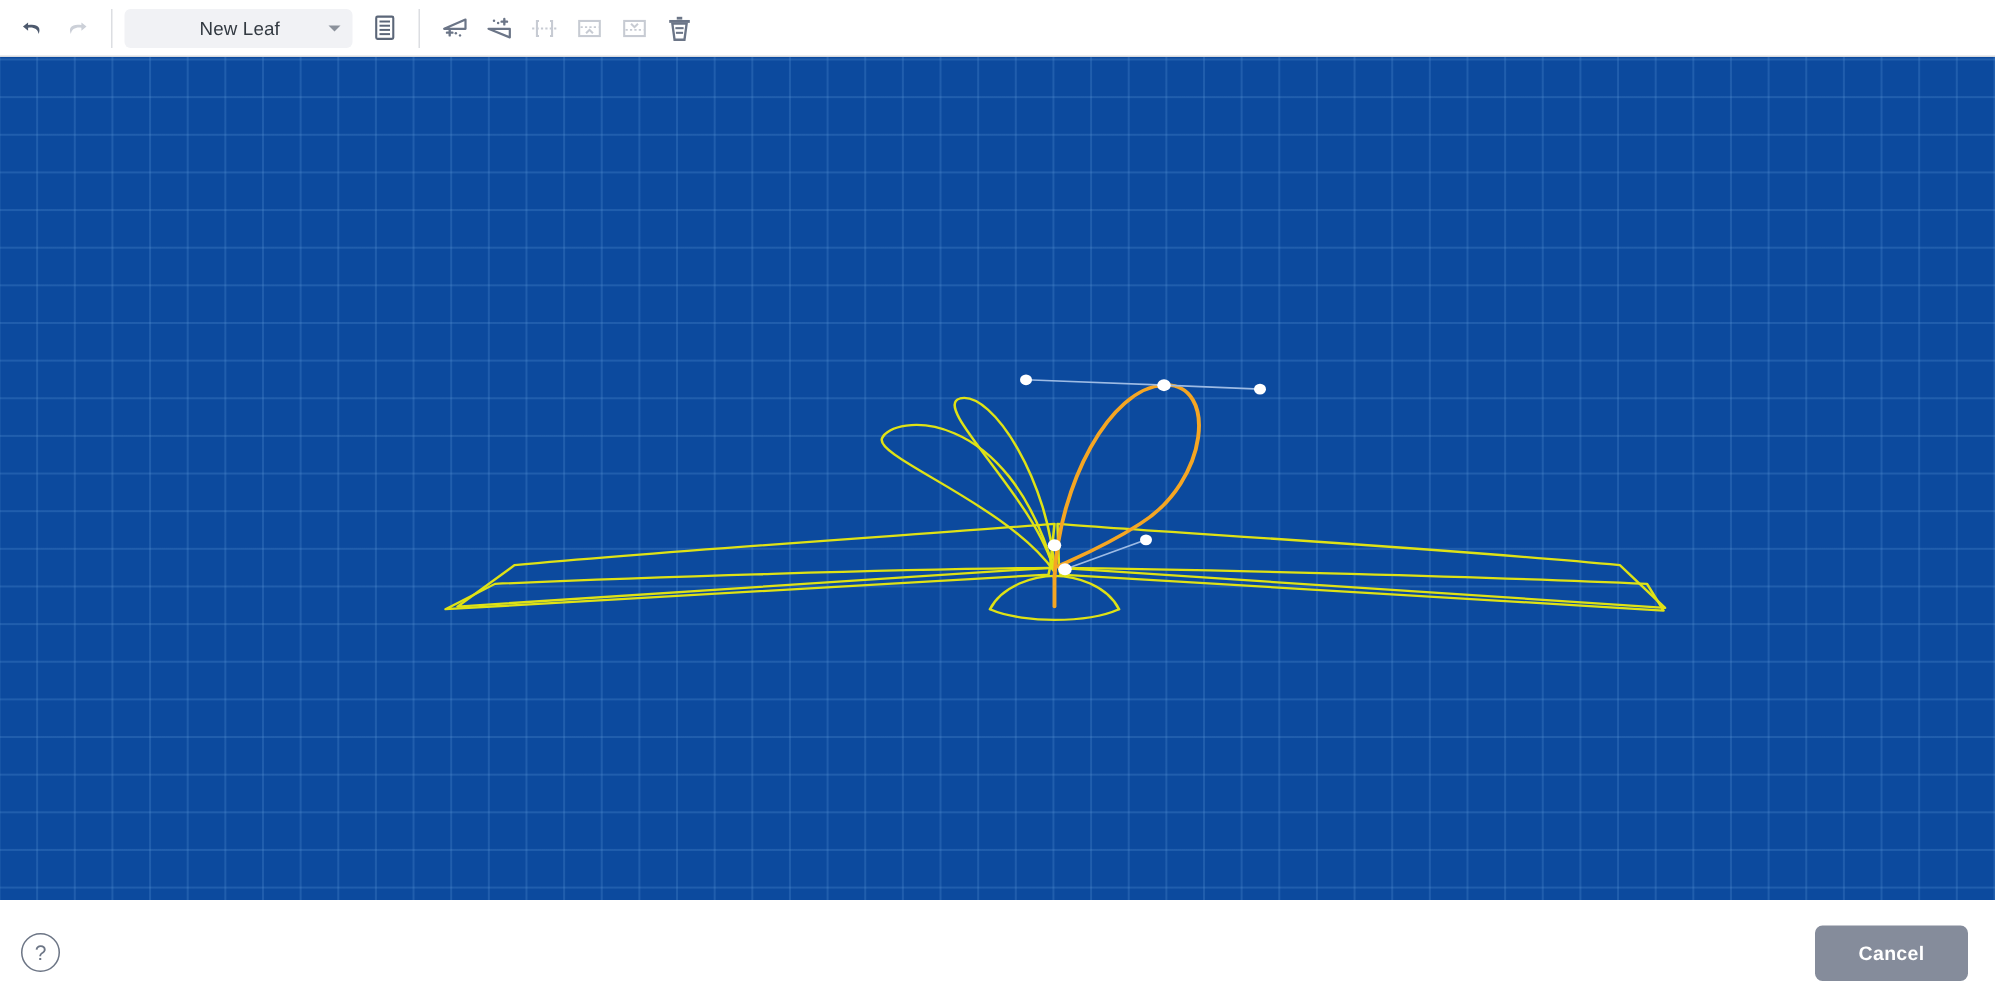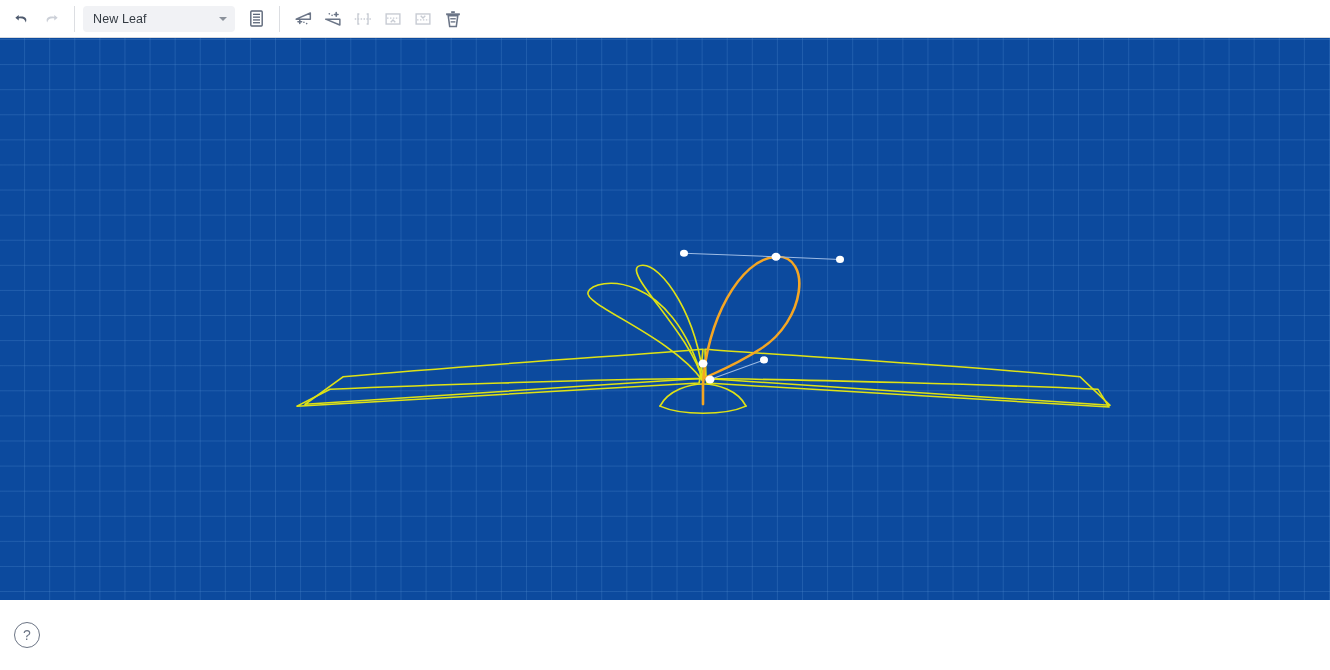--- a/index.html
+++ b/index.html
@@ -60,20 +60,21 @@
     position: relative;
     margin-right: 6px;
   }
   .dropdown-label {
     flex: 1;
     font-size: 12.5px;
     color: #333a42;
     letter-spacing: .1px;
     white-space: nowrap;
     overflow: hidden;
+    margin-left: 40px;
   }
   .caret {
     width: 0; height: 0;
     border-left: 4px solid transparent;
     border-right: 4px solid transparent;
     border-top: 4.5px solid #8b919b;
   }
   .icon-group { display: flex; align-items: center; }
 
   
@@ -282,15 +283,16 @@
       </g>
 
     </svg>
   </div>
 
   <div class="bottombar">
     <button class="help-btn">
       <span>?</span>
     </button>
     <div class="spacer"></div>
+    <button class="btn">Cancel</button>
   </div>
 
 </div>
 
 </body></html>

